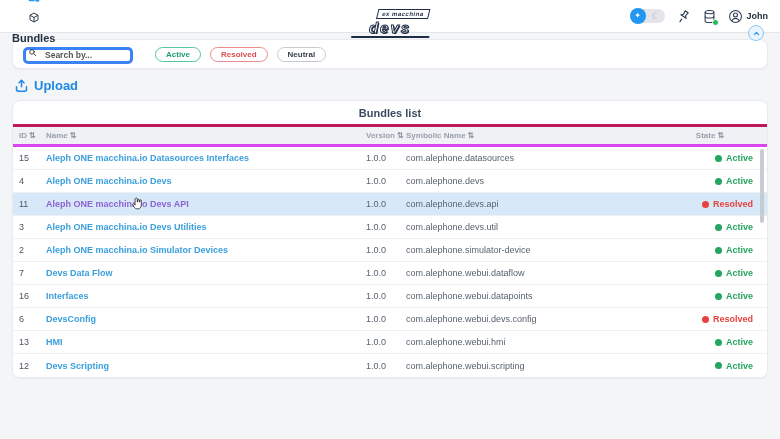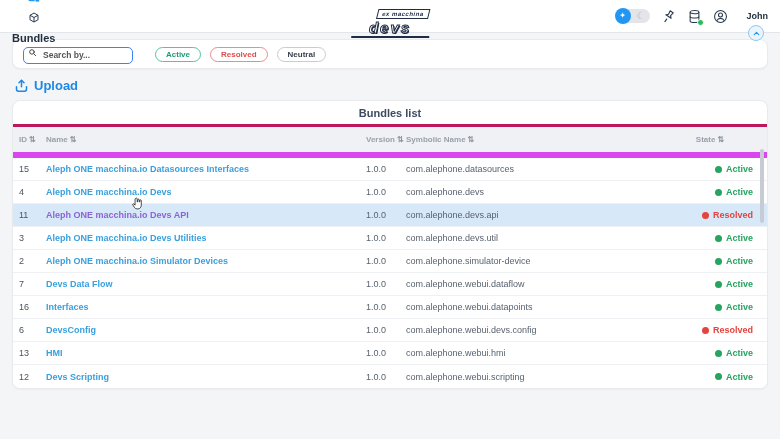--- a/index.html
+++ b/index.html
@@ -20,53 +20,53 @@
                color:#fff; -webkit-text-stroke:1px #1f2c46; text-shadow:1px 1px 0 #1f2c46;
                border-bottom:2px solid #1f2c46; padding:0 2px 1px; margin-top:1px; }
   .header-right { margin-left:auto; display:flex; align-items:center; gap:11px; }
   .toggle { position:relative; width:34px; height:14px; background:#e3e5e9; border-radius:999px; cursor:pointer; }
   .toggle-knob { position:absolute; left:-1px; top:-1px; width:16px; height:16px; border-radius:50%;
                  background:#2196f3; color:#fff; font-size:8px; line-height:16px; text-align:center; }
   .toggle-moon { position:absolute; right:4px; top:0; font-size:10px; line-height:14px; color:#aab0b9; }
   .db-wrap { position:relative; display:flex; }
   .db-dot { position:absolute; right:-2px; bottom:-2px; width:7px; height:7px; border-radius:50%;
             background:#2eb85c; border:1px solid #fff; }
-  .user { display:flex; align-items:center; gap:19px; }
+  .user { display:flex; align-items:center; gap:4px; }
   .user-name { font-size:9px; font-weight:700; color:#22303f; }
   .collapse-btn { position:absolute; right:16px; top:25px; width:16px; height:16px; border-radius:50%;
                   background:#eaf4fd; border:1px solid #8ec8f2; display:flex; align-items:center;
                   justify-content:center; z-index:5; cursor:pointer; }
 
   
   .content { padding:6px 12px 0; }
   .card { background:#fff; border:1px solid #e8eaee; border-radius:8px; box-shadow:0 1px 2px rgba(20,30,50,.04); }
 
   .search-card { height:30px; display:flex; align-items:center; padding:0 10px; }
   .search-box { position:relative; width:110px; }
   .search-box svg { position:absolute; left:5px; top:4px; }
-  .search-input { width:110px; height:17px; border:1px solid #3b82f6; border-radius:5px;
+  .search-input { width:110px; height:17px; border:3px solid #3b82f6; border-radius:5px;
                   padding:0 16px 0 19px; font-size:8.5px; font-weight:600; color:#444;
                   font-family:"Liberation Sans", sans-serif; background:#fff; }
   .search-input::placeholder { color:#555; }
   .chips { display:flex; gap:9px; margin-left:22px; }
   .chip { font-size:8px; font-weight:700; border-radius:999px; padding:2px 10px; background:#fff; cursor:pointer; }
   .chip-active   { border:1px solid #54c7a0; color:#1f9d6e; }
   .chip-resolved { border:1px solid #ec8c8c; color:#dd4f4f; }
   .chip-neutral  { border:1px solid #c7ccd3; color:#39424f; }
 
   .upload-row { display:flex; gap:5px; margin:9px 2px 7px; cursor:pointer; width:max-content; }
   .upload-label { font-size:13px; font-weight:700; color:#1e88e5; }
 
   
   .table-card { position:relative; overflow:hidden; }
   .table-title { font-size:11px; font-weight:600; color:#3c4b61; text-align:center;
                  padding:6px 0 5px; border-bottom:3px solid #be185d; }
   .tgrid { display:grid; grid-template-columns:27px 320px 40px 1fr 86px; align-items:center;
            padding-left:6px; padding-right:14px; }
-  .thead { background:#f0f1f4; height:31px; border-bottom:6px solid #d946ef; }
+  .thead { background:#f0f1f4; height:20px; border-bottom:3px solid #d946ef; }
   .th { font-size:8px; font-weight:600; color:#98a1ad; display:flex; align-items:center; gap:2px; cursor:pointer; }
   .th .sort { font-size:8px; color:#8d96a3; }
   .th-right { justify-content:center; }
   .trow { height:23px; border-bottom:1px solid #eef0f3; background:#fff; cursor:pointer; }
   .trow:last-child { border-bottom:none; }
   .trow.highlight { background:#d7e9f8; }
   .cell-id { font-size:9px; color:#4a5462; }
   .cell-name { font-size:9px; font-weight:700; color:#3aa0dd; text-decoration:none;
                white-space:nowrap; overflow:hidden; }
   .trow.highlight .cell-name { color:#8c63d2; }

